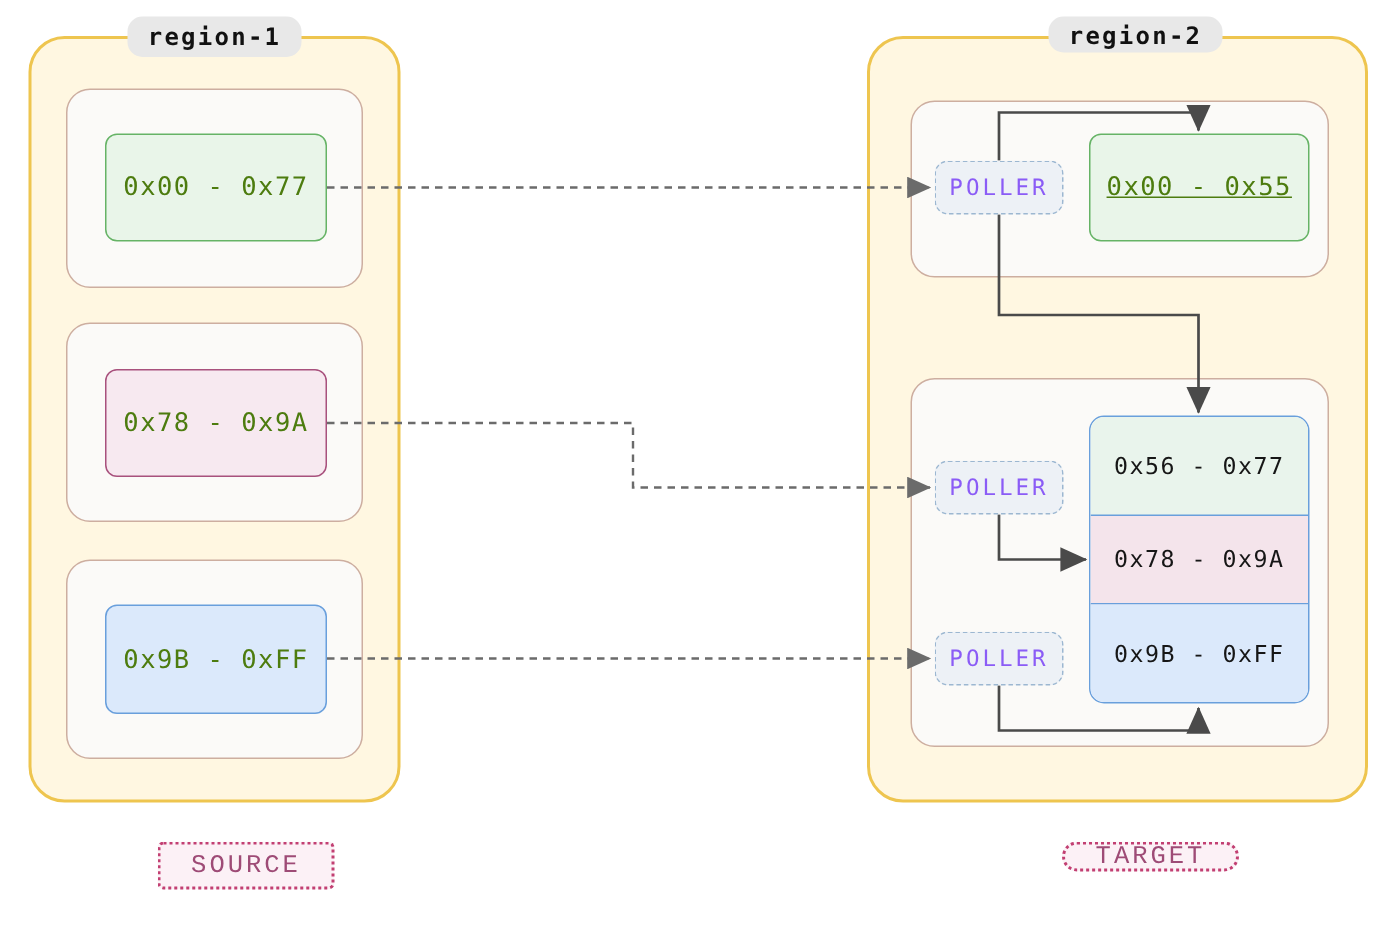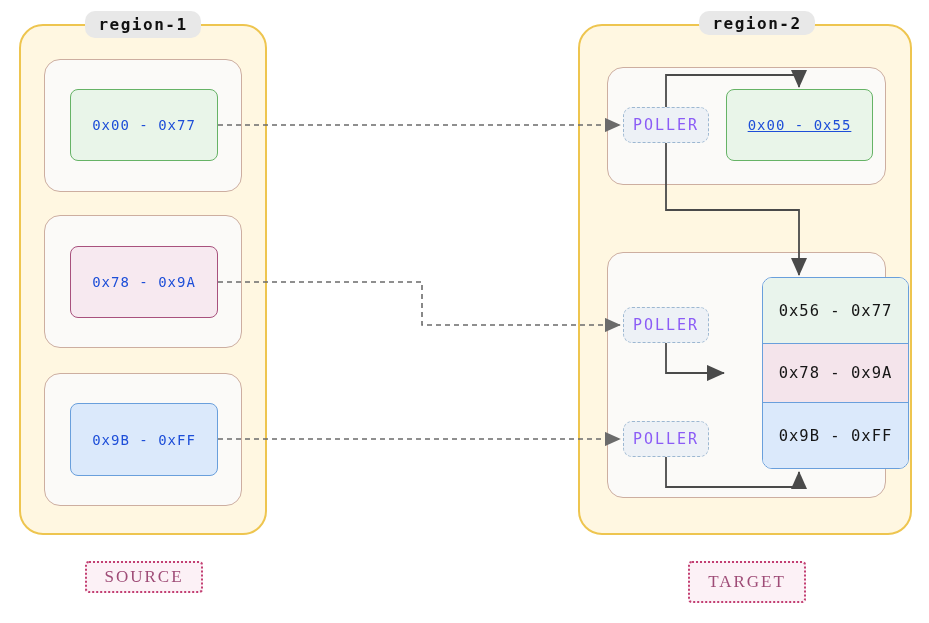--- a/index.html
+++ b/index.html
@@ -16,46 +16,46 @@
     background:#E8E8E8;border-radius:10px;z-index:7;
     display:flex;align-items:center;justify-content:center;
     font-weight:bold;font-size:16px;letter-spacing:1.5px;color:#111;
   }
   .group{
     background:#FBFAF8;border:1.5px solid #CDAEA0;border-radius:16px;z-index:1;
   }
   .block{
     border-radius:8px;z-index:2;
     display:flex;align-items:center;justify-content:center;
-    font-size:14px;letter-spacing:1px;color:#1d4ed8;
+    font-size:17px;letter-spacing:1px;color:#4d7c0f;
   }
   .block.green{background:#E9F5E9;border:1.5px solid #66B366;}
   .block.pink{background:#F7E9F0;border:1.5px solid #A8517D;}
   .block.blue{background:#DBE9FB;border:1.5px solid #699FDC;}
   .poller{
     background:#EDF1F6;border:1.5px dashed #9CB7D1;border-radius:9px;z-index:6;
     display:flex;align-items:center;justify-content:center;
     font-size:15px;letter-spacing:2px;color:#8b5cf6;
   }
   .stack{
     border:1.5px solid #699FDC;border-radius:10px;z-index:2;overflow:hidden;
-    display:flex;flex-direction:column;background:#fff;margin-left:36px;
+    display:flex;flex-direction:column;background:#fff;
   }
   .seg{
     display:flex;align-items:center;justify-content:center;
     font-size:15.5px;letter-spacing:1px;color:#161616;box-sizing:border-box;
   }
   .seg.green{background:#E9F4EC;border-bottom:1.5px solid #699FDC;}
   .seg.pink{background:#F4E4EB;border-bottom:1.5px solid #699FDC;}
   .seg.blue{background:#DBE9FB;}
   .badge{
     background:#FCF1F6;border:2px dotted #C23F72;border-radius:4px;z-index:2;
     display:flex;align-items:center;justify-content:center;
-    font-family:Liberation Serif, serif;
-    font-size:17px;letter-spacing:2px;color:#9E4B76;
+    font-family:Liberation Mono, monospace;
+    font-size:17px;letter-spacing:2px;color:#9E4B76;margin-left:20px;
   }
   #wires{position:absolute;left:0;top:0;z-index:5;pointer-events:none;}
 </style>
 </head>
 <body>
 
 <div id="stage">
 
   <div class="abs region" style="left:19px;top:24px;width:248px;height:511px;"></div>
 
@@ -83,21 +83,21 @@
     <div class="seg pink" style="height:59px;">0x78 - 0x9A</div>
     <div class="seg blue" style="flex:1;">0x9B - 0xFF</div>
   </div>
 
   <div class="abs poller" style="left:623px;top:107px;width:86px;height:36px;">POLLER</div>
   <div class="abs poller" style="left:623px;top:307px;width:86px;height:36px;">POLLER</div>
   <div class="abs poller" style="left:623px;top:421px;width:86px;height:36px;">POLLER</div>
 
   <div class="abs pill" style="left:687px;top:11px;width:116px;height:24px;margin-left:12px;">region-2</div>
 
-  <div class="abs badge" style="left:688px;top:561px;width:118px;height:42px;">TARGET</div>
+  <div class="abs badge" style="left:688px;top:561px;width:118px;height:20px;border-radius:10px;">TARGET</div>
 
   <svg id="wires" width="929" height="623" viewBox="0 0 929 623">
     <defs>
       <marker id="ah-solid" markerWidth="11" markerHeight="9" refX="9.5" refY="4.5" orient="auto">
         <path d="M0,0 L10,4.5 L0,9 z" fill="#4A4A4A"></path>
       </marker>
       <marker id="ah-dash" markerWidth="11" markerHeight="9" refX="9.5" refY="4.5" orient="auto">
         <path d="M0,0 L10,4.5 L0,9 z" fill="#6B6B6B"></path>
       </marker>
     </defs>

